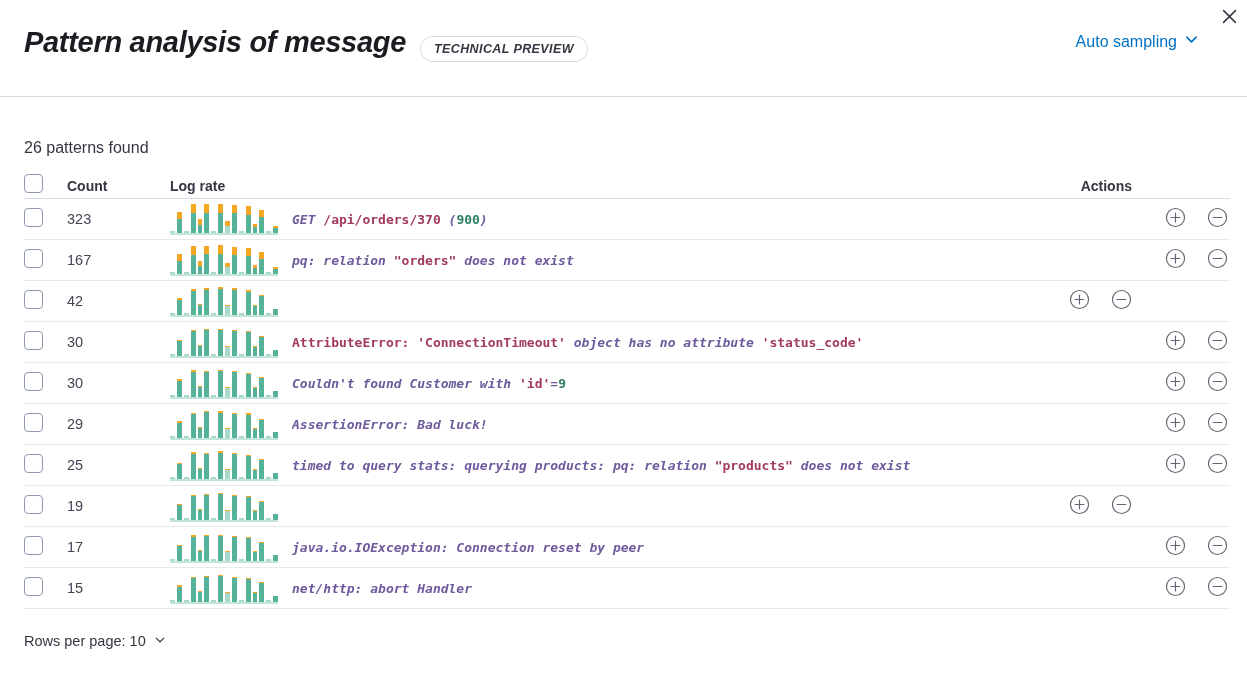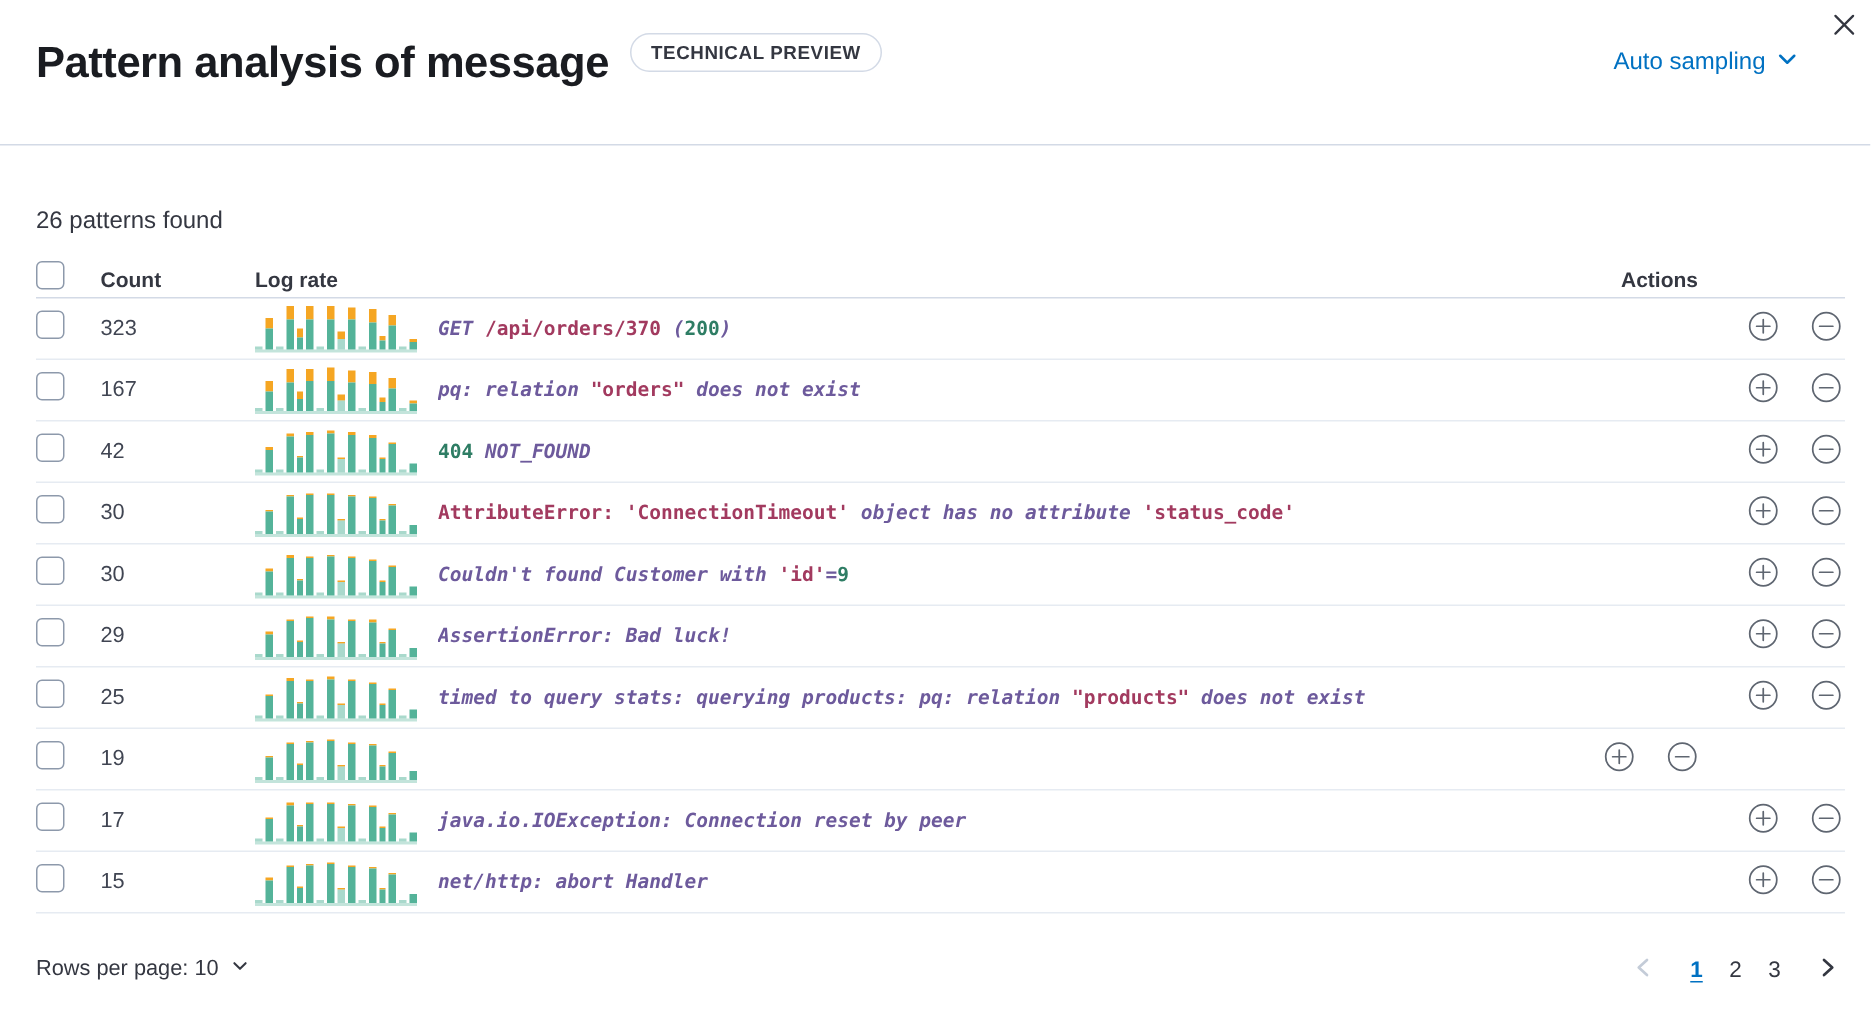--- a/index.html
+++ b/index.html
@@ -11,21 +11,21 @@
   *{box-sizing:border-box;}
   body{
     margin:0; width:1247px; height:684px; overflow:hidden; background:#fff;
     font-family:"Liberation Sans", sans-serif; color:var(--text); position:relative;
   }
   
   .flyout-header{
     height:97px; border-bottom:1px solid var(--border);
     padding:22px 48px 0 24px; display:flex; align-items:flex-start; justify-content:space-between;
   }
-  .title-wrap{display:flex; align-items:flex-start; gap:14px;}
+  .title-wrap{display:flex; align-items:flex-end; gap:14px;font-style:italic;}
   h1{margin:0; font-size:29px; line-height:40px; font-weight:700; color:var(--title); letter-spacing:-0.3px;}
   .beta-badge{
     border:1px solid var(--border); border-radius:16px; padding:0 13px; height:26px;
     display:inline-flex; align-items:center; font-size:12.5px; font-weight:700;
     letter-spacing:0.4px; color:var(--text); white-space:nowrap;
   }
   .sampling-btn{
     background:none; border:none; cursor:pointer; display:flex; align-items:center; gap:7px;
     color:var(--c-accent); font-size:16px; font-family:inherit; padding:0; margin-top:10px;
   }
@@ -179,21 +179,21 @@
               <div class="bar">
                 <div class="seg-teal light" style="height: 2px;"></div>
               </div>
               <div class="bar">
                 <div class="seg-orange" style="height: 2px;"></div>
                 <div class="seg-teal" style="height: 5px;"></div>
               </div>
             </div>
           </div>
     <div class="td">
-            <code class="example"><span class="tok-p">GET </span><span class="tok-r">/api/orders/370</span><span class="tok-p"> (</span><span class="tok-g">200</span><span class="tok-p">)</span></code>
+            <code class="example"><span class="tok-p">GET </span><span class="tok-r">/api/orders/370</span><span class="tok-p"> (</span><span class="tok-g">900</span><span class="tok-p">)</span></code>
           </div>
     <div class="td cell-actions">
       <button class="icon-btn">
         <span>
           <svg width="21" height="21" viewBox="0 0 20 20">
                   <circle cx="10" cy="10" r="8.6" fill="none" stroke="currentColor" stroke-width="1.1"></circle>
                   <path d="M10 5.8v8.4M5.8 10h8.4" fill="none" stroke="currentColor" stroke-width="1.1" stroke-linecap="round"></path>
                 </svg>
         </span>
       </button>
@@ -354,23 +354,20 @@
                 <div class="seg-orange" style="height: 1px;"></div>
                 <div class="seg-teal" style="height: 19px;"></div>
               </div>
               <div class="bar">
                 <div class="seg-teal light" style="height: 2px;"></div>
               </div>
               <div class="bar">
                 <div class="seg-teal" style="height: 6px;"></div>
               </div>
             </div>
-          </div>
-    <div class="td">
-            <code class="example"><span class="tok-g">404</span><span class="tok-p"> NOT_FOUND</span></code>
           </div>
     <div class="td cell-actions">
       <button class="icon-btn">
         <span>
           <svg width="21" height="21" viewBox="0 0 20 20">
                   <circle cx="10" cy="10" r="8.6" fill="none" stroke="currentColor" stroke-width="1.1"></circle>
                   <path d="M10 5.8v8.4M5.8 10h8.4" fill="none" stroke="currentColor" stroke-width="1.1" stroke-linecap="round"></path>
                 </svg>
         </span>
       </button>
@@ -1003,30 +1000,13 @@
 
 <div class="footer">
   <button class="rpp-btn">
     <span>Rows per page: 10</span>
     <span>
       <svg width="12" height="12" viewBox="0 0 16 16">
           <path d="M3 5.5l5 5 5-5" fill="none" stroke="currentColor" stroke-width="1.8" stroke-linecap="round" stroke-linejoin="round"></path>
         </svg>
     </span>
   </button>
-  <div class="pagination">
-    <button class="nav-btn disabled">
-      <span>
-        <svg width="16" height="16" viewBox="0 0 16 16">
-            <path d="M10 3l-5.5 5L10 13" fill="none" stroke="currentColor" stroke-width="1.8" stroke-linecap="round" stroke-linejoin="round"></path>
-          </svg>
-      </span>
-    </button>
-    <span><button class="page-btn active">1</button><button class="page-btn">2</button><button class="page-btn">3</button></span>
-    <button class="nav-btn enabled">
-      <span>
-        <svg width="16" height="16" viewBox="0 0 16 16">
-            <path d="M6 3l5.5 5L6 13" fill="none" stroke="currentColor" stroke-width="1.8" stroke-linecap="round" stroke-linejoin="round"></path>
-          </svg>
-      </span>
-    </button>
-  </div>
 </div>
 
 </body></html>

